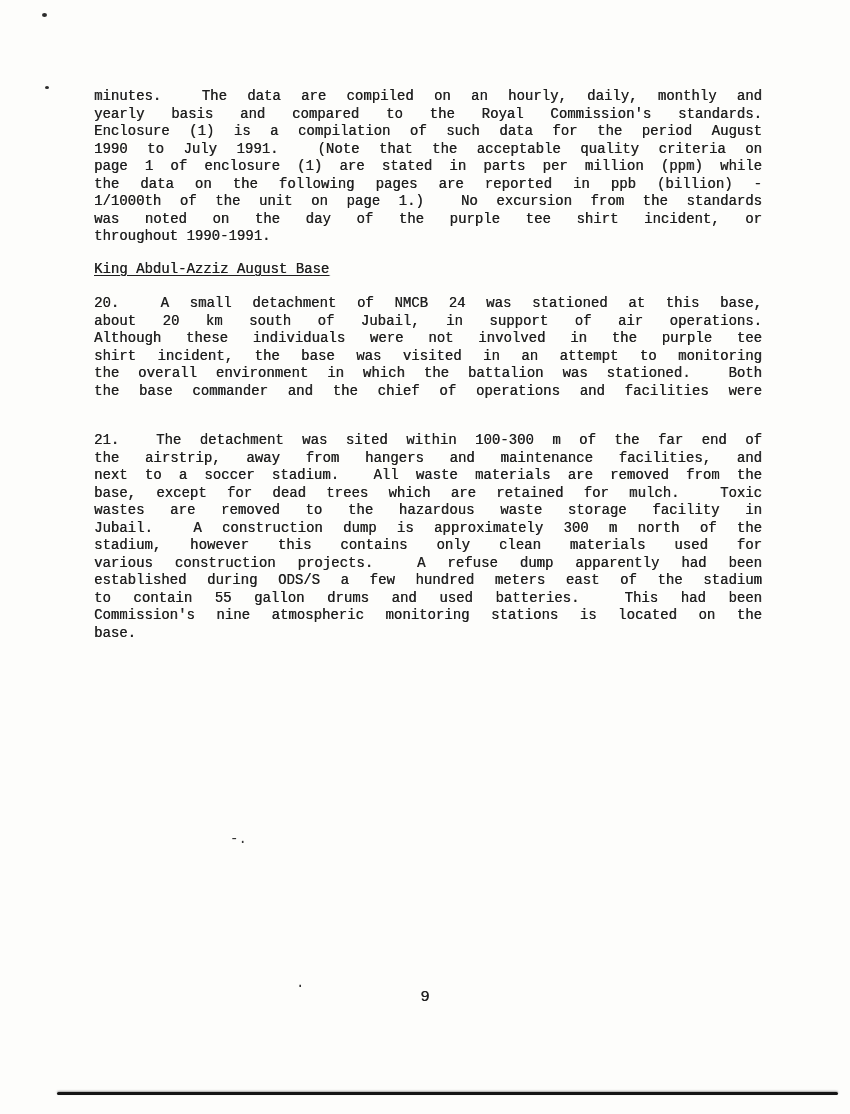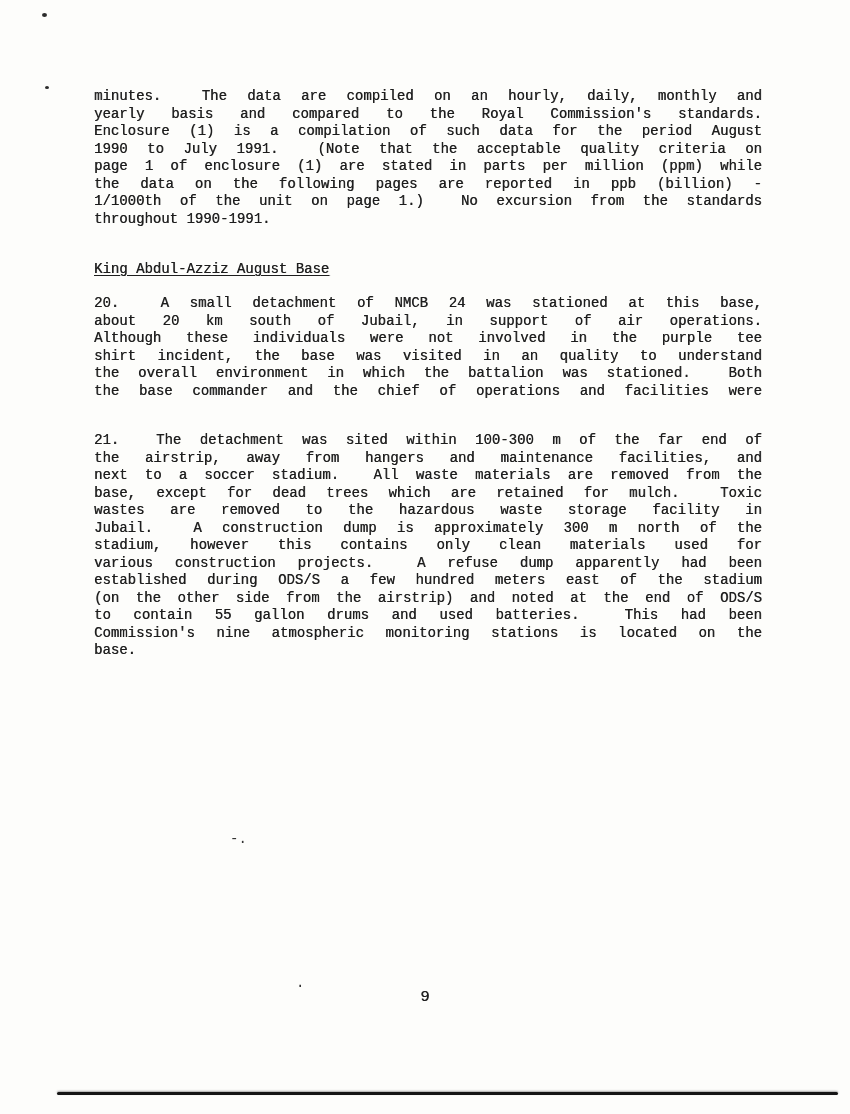--- a/index.html
+++ b/index.html
@@ -78,47 +78,47 @@
   <span class="speck s2"></span>
 
   <div class="block" style="top:88px">
     <div class="line">minutes.&nbsp; The data are compiled on an hourly, daily, monthly and</div>
     <div class="line">yearly basis and compared to the Royal Commission's standards.</div>
     <div class="line">Enclosure (1) is a compilation of such data for the period August</div>
     <div class="line">1990 to July 1991.&nbsp; (Note that the acceptable quality criteria on</div>
     <div class="line">page 1 of enclosure (1) are stated in parts per million (ppm) while</div>
     <div class="line">the data on the following pages are reported in ppb (billion) -</div>
     <div class="line">1/1000th of the unit on page 1.)&nbsp; No excursion from the standards</div>
+    <div class="line">was noted on the day of the purple tee shirt incident, or</div>
     <div class="line last">throughout 1990-1991.</div>
   </div>
 
   <div class="block" style="top:261px">
     <span class="heading-text">King Abdul-Azziz August Base</span>
   </div>
 
   <div class="block" style="top:295px">
     <div class="line">20.&nbsp; A small detachment of NMCB 24 was stationed at this base,</div>
     <div class="line">about 20 km south of Jubail, in support of air operations.</div>
     <div class="line">Although these individuals were not involved in the purple tee</div>
-    <div class="line">shirt incident, the base was visited in an quality to understand</div>
+    <div class="line">shirt incident, the base was visited in an attempt to monitoring</div>
     <div class="line">the overall environment in which the battalion was stationed.&nbsp; Both</div>
     <div class="line">the base commander and the chief of operations and facilities were</div>
   </div>
 
   <div class="block" style="top:432px">
     <div class="line">21.&nbsp; The detachment was sited within 100-300 m of the far end of</div>
     <div class="line">the airstrip, away from hangers and maintenance facilities, and</div>
     <div class="line">next to a soccer stadium.&nbsp; All waste materials are removed from the</div>
     <div class="line">base, except for dead trees which are retained for mulch.&nbsp; Toxic</div>
     <div class="line">wastes are removed to the hazardous waste storage facility in</div>
     <div class="line">Jubail.&nbsp; A construction dump is approximately 300 m north of the</div>
     <div class="line">stadium, however this contains only clean materials used for</div>
     <div class="line">various construction projects.&nbsp; A refuse dump apparently had been</div>
     <div class="line">established during ODS/S a few hundred meters east of the stadium</div>
-    <div class="line">(on the other side from the airstrip) and noted at the end of ODS/S</div>
     <div class="line">to contain 55 gallon drums and used batteries.&nbsp; This had been</div>
     <div class="line">Commission's nine atmospheric monitoring stations is located on the</div>
     <div class="line last">base.</div>
   </div>
 
   <div class="stray stray-mid">-.</div>
   <div class="stray stray-low">.</div>
 
   <div class="pagenum">9</div>
 

